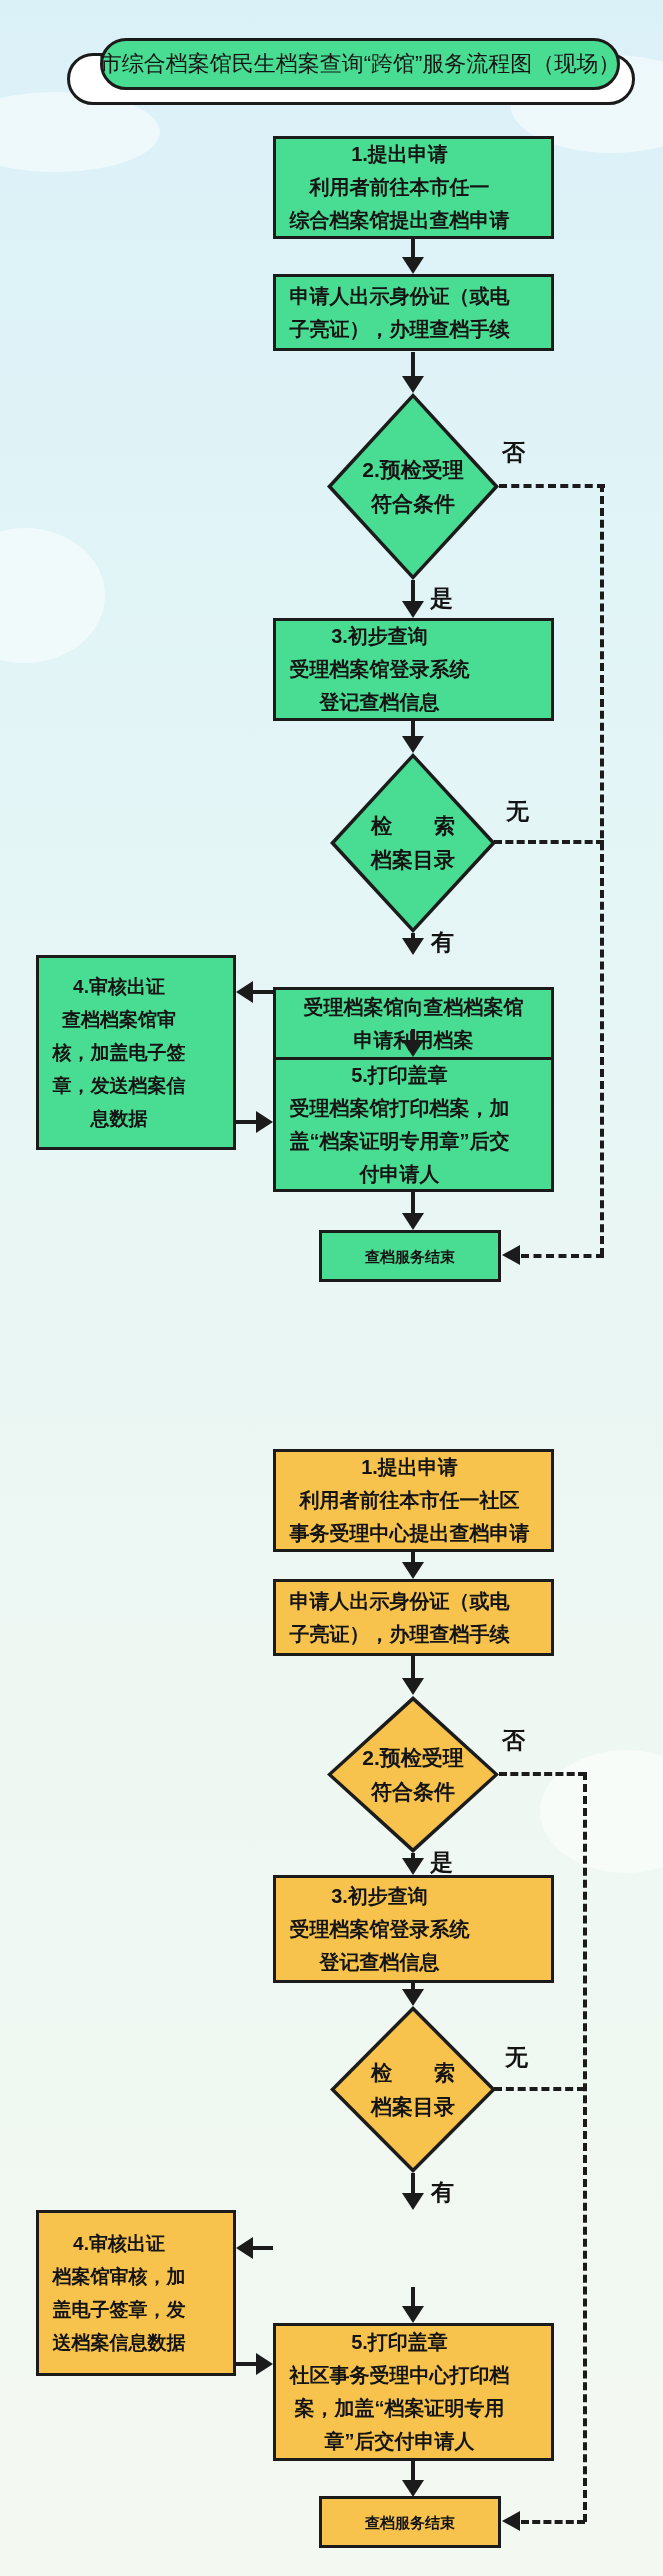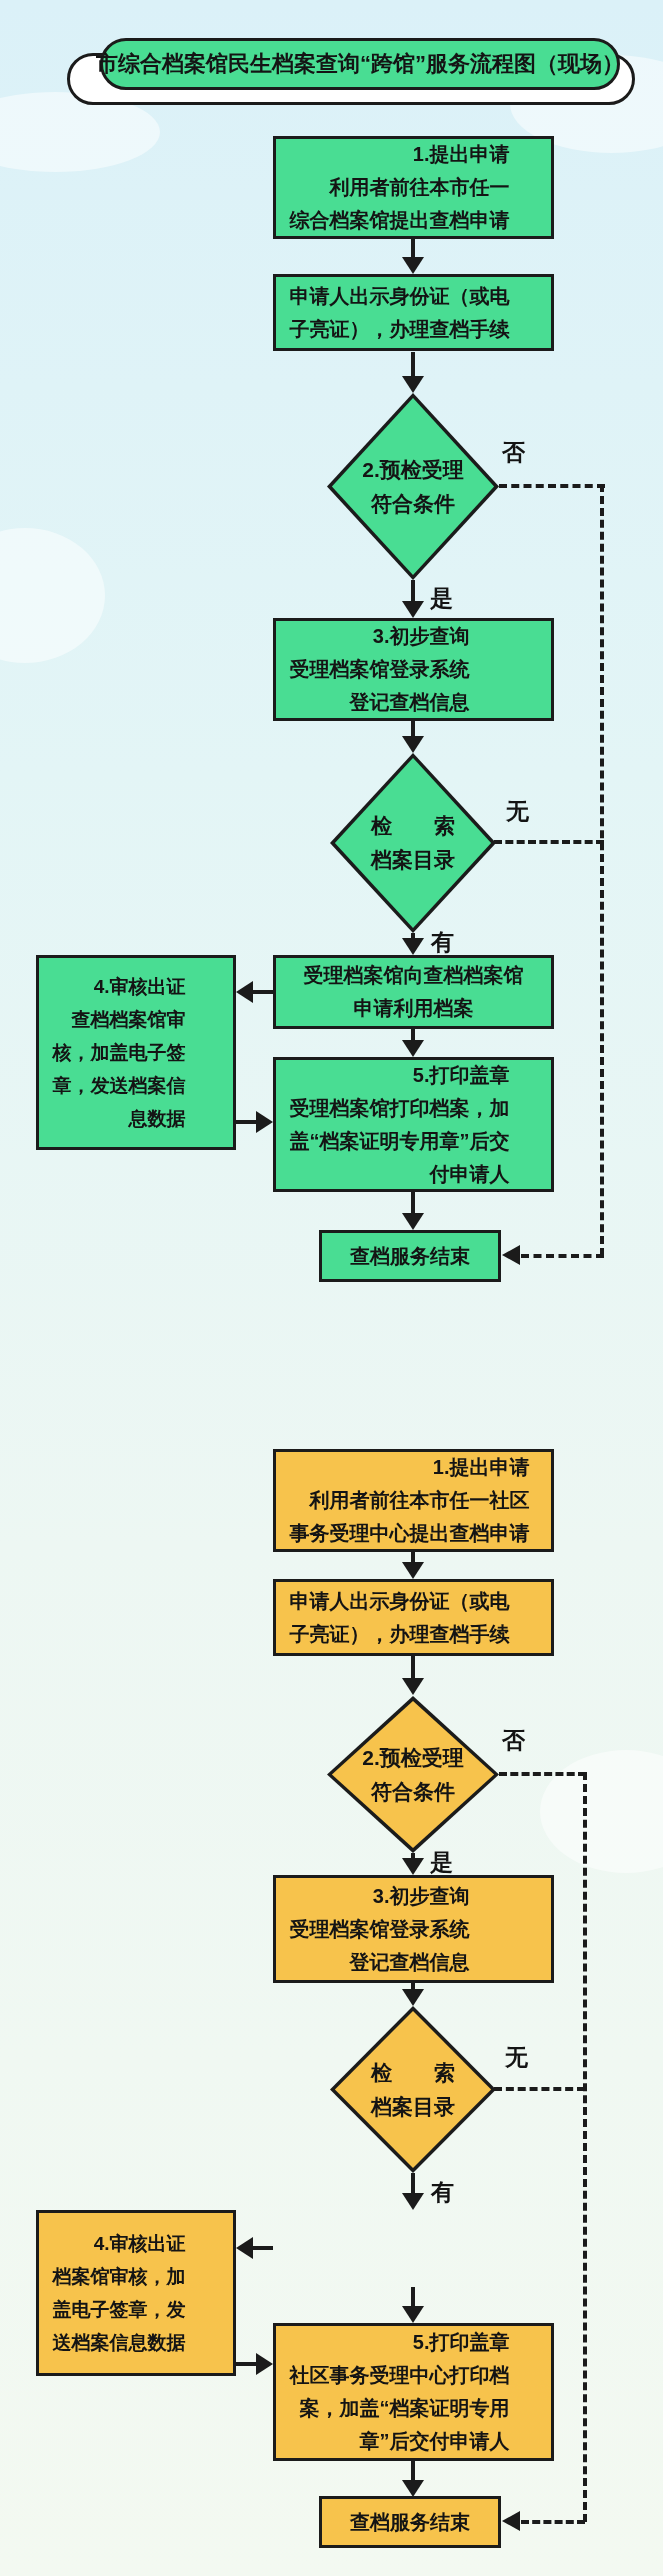--- a/index.html
+++ b/index.html
@@ -8,25 +8,25 @@
     background:linear-gradient(180deg,#dbf1f8 0%,#e3f5f6 30%,#edf7f3 60%,#f3f9f1 100%);
     font-family:"Liberation Sans",sans-serif;color:#141414;
   }
   .cloud{position:absolute;background:rgba(255,255,255,.5);border-radius:50%;}
   
   .pill-group{position:absolute;}
   .pill-shadow{position:absolute;left:14.7px;top:14.7px;right:-14.7px;bottom:-14.7px;
     background:#ffffff;border:3.1px solid #1b1b1b;border-radius:37px;}
   .pill{position:absolute;inset:0;border:3.1px solid #1b1b1b;border-radius:37px;
     display:flex;align-items:center;justify-content:center;
-    font-size:22px;font-weight:700;letter-spacing:0px;white-space:nowrap;margin-left:48px;}
+    font-size:22px;font-weight:400;letter-spacing:0px;white-space:nowrap;margin-left:48px;}
   
   .fbox{position:absolute;border:3.1px solid #1b1b1b;display:flex;align-items:center;
     font-weight:900;font-size:20px;line-height:33px;white-space:pre-line;box-sizing:border-box;}
-  .tleft{justify-content:flex-start;text-align:right;padding:3.7px 13.5px;}
+  .tleft{justify-content:flex-start;text-align:center;padding:3.7px 13.5px;}
   .tcenter{justify-content:center;text-align:center;padding:3.7px 6.1px;}
   
   .diamond{position:absolute;}
   .d-outer,.d-inner{position:absolute;clip-path:polygon(50% 0,100% 50%,50% 100%,0 50%);}
   .d-outer{inset:0;background:#1b1b1b;}
   .d-inner{inset:4.9px;}
   .d-label{position:absolute;inset:0;display:flex;align-items:center;justify-content:center;
     text-align:center;font-weight:900;font-size:21px;line-height:34px;white-space:pre-line;}
   
   .arrow-v{position:absolute;width:22px;}
@@ -41,21 +41,21 @@
     border-top:11px solid transparent;border-bottom:11px solid transparent;}
   .arrow-left .head{left:0;border-right:17px solid #1b1b1b;}
   .arrow-right .head{right:0;border-left:17px solid #1b1b1b;}
   
   .dash-v{position:absolute;width:0;border-left:4.3px dashed #1b1b1b;}
   .dash-h{position:absolute;height:0;border-top:4.3px dashed #1b1b1b;}
   .dash-head{position:absolute;width:0;height:0;
     border-top:10.4px solid transparent;border-bottom:10.4px solid transparent;border-right:18.4px solid #1b1b1b;}
   
   .branch{position:absolute;font-size:23px;font-weight:900;}
-  .endbox{font-size:20px;}
+  .endbox{font-size:15px;}
 </style>
 </head>
 <body>
 
 <div class="canvas">
 
   <div class="cloud" style="left:-49px;top:92px;width:209px;height:80px;"></div>
   <div class="cloud" style="left:510px;top:55px;width:203px;height:98px;"></div>
   <div class="cloud" style="left:-55px;top:528px;width:160px;height:135px;"></div>
   <div class="cloud" style="left:540px;top:1750px;width:172px;height:123px;"></div>
@@ -117,21 +117,21 @@
 
   <div class="branch" style="left:506px;top:796px;">无</div>
   <div class="dash-h" style="left:494px;top:840px;width:110px;"></div>
 
   <div class="arrow-v" style="left:402px;top:933px;height:22px;">
       <div class="shaft"></div>
       <div class="head"></div>
     </div>
   <div class="branch" style="left:431px;top:927px;">有</div>
 
-  <div class="fbox tcenter" style="left: 273px; top: 955px; width: 281px; height: 74px; background-color: rgb(73, 221, 147);">受理档案馆向查档档案馆
+  <div class="fbox tcenter" style="left: 273px; top: 987px; width: 281px; height: 74px; background-color: rgb(73, 221, 147);">受理档案馆向查档档案馆
 申请利用档案</div>
 
   <div class="fbox tleft" style="left: 36px; top: 955px; width: 200px; height: 195px; font-size: 19px; background-color: rgb(73, 221, 147);">4.审核出证
 查档档案馆审
 核，加盖电子签
 章，发送档案信
 息数据</div>
 
   <div class="arrow-h arrow-left" style="left:236px;top:981px;width:37px;">
       <div class="shaft"></div>

